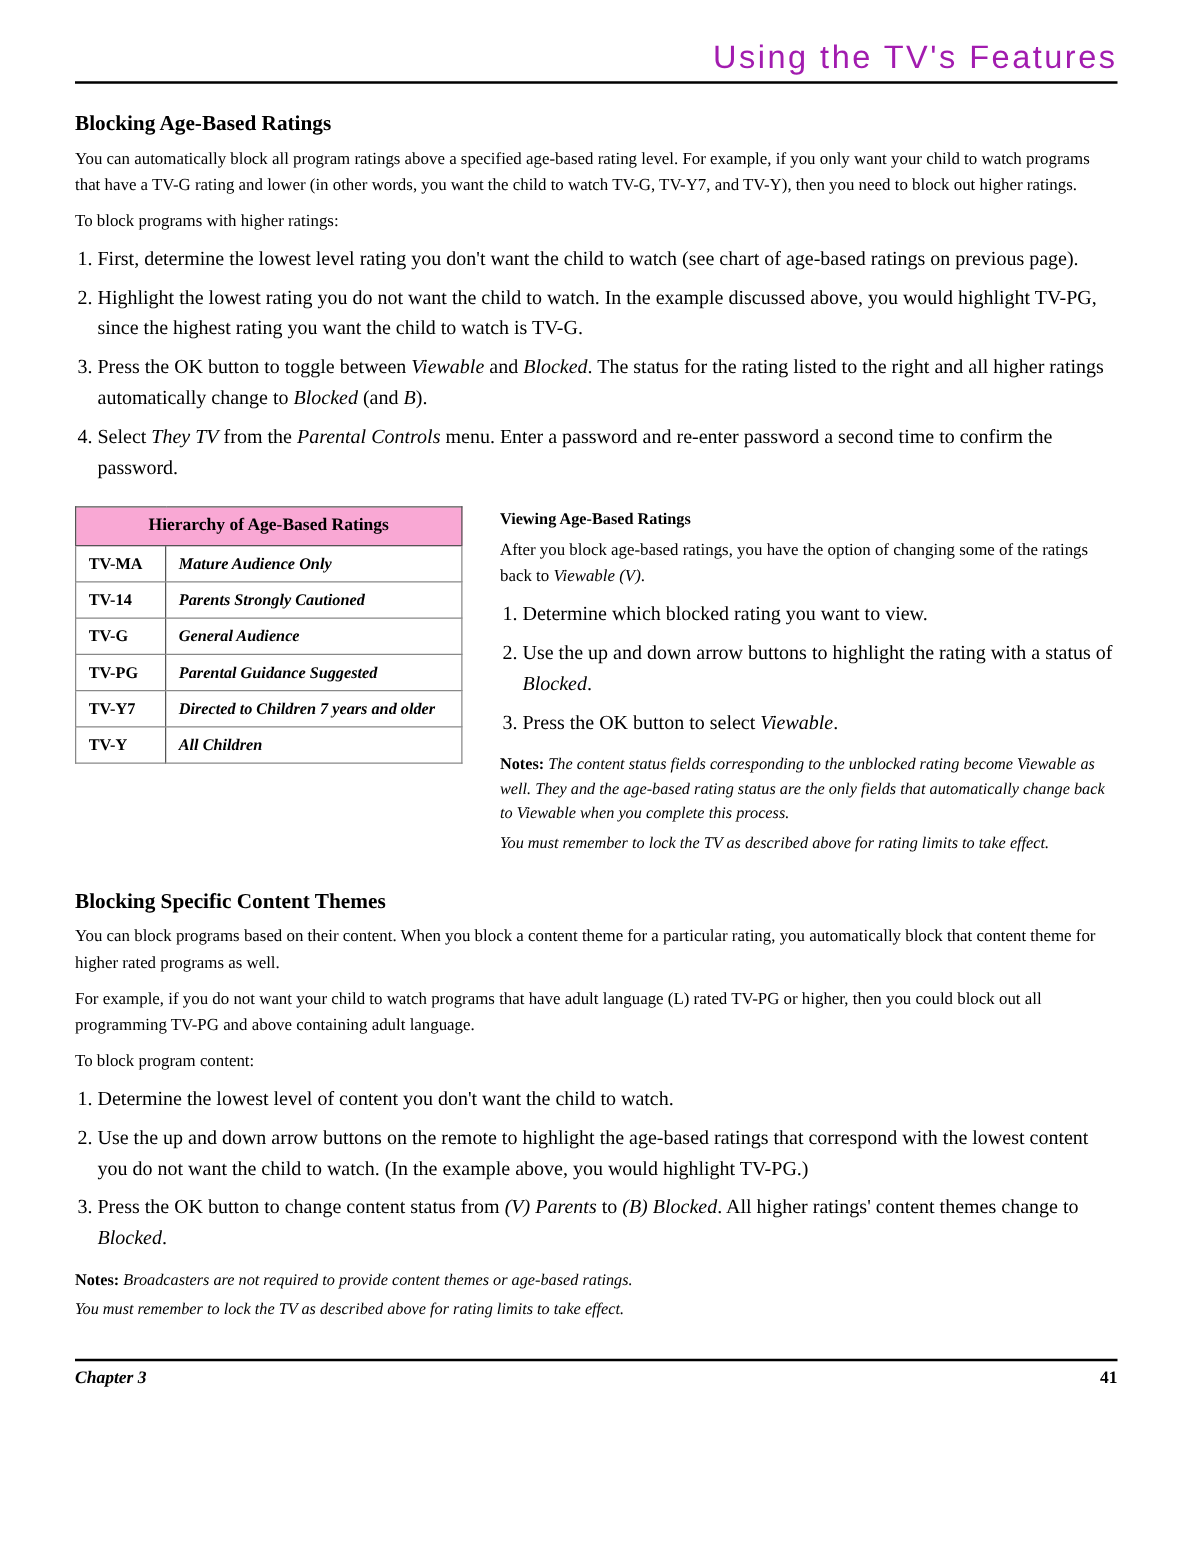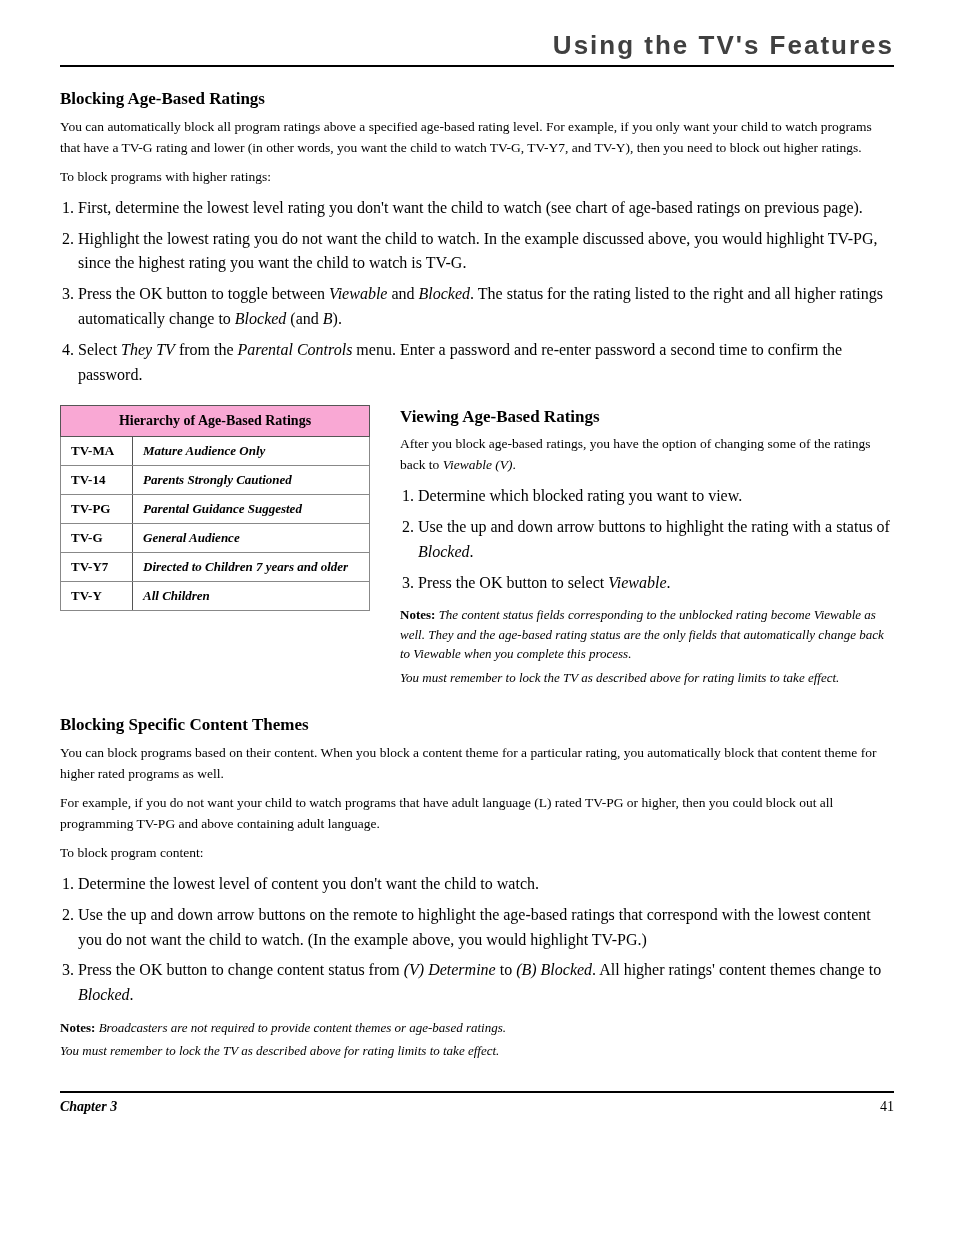--- a/index.html
+++ b/index.html
@@ -20,23 +20,23 @@
     }
     .page-header {
       border-bottom: 2px solid #000;
       margin-bottom: 22px;
       padding-bottom: 4px;
       text-align: right;
     }
     .page-title {
       font-family: 'Arial Black', Arial, sans-serif;
       font-size: 26px;
-      font-weight: 700;
+      font-weight: 400;
       letter-spacing: 2px;
-      color: #404040;
+      color: #a21caf;
     }
     h2 {
       font-size: 17px;
       font-weight: bold;
       margin-bottom: 8px;
     }
     p {
       font-size: 13.5px;
       line-height: 1.55;
       margin-bottom: 8px;
@@ -90,21 +90,21 @@
       border-right: 1.5px solid #555;
     }
     .ratings-table td:last-child {
       font-style: italic;
       font-weight: bold;
     }
     .ratings-table tr:first-child td {
       border-top: none;
     }
     .section-title {
-      font-size: 17px;
+      font-size: 13px;
       font-weight: bold;
       margin-bottom: 7px;
       margin-top: 2px;
     }
     .notes-block {
       margin-top: 10px;
       margin-bottom: 6px;
     }
     .notes-block p {
       font-style: italic;
@@ -125,21 +125,21 @@
       align-items: center;
     }
     .footer-chapter {
       font-style: italic;
       font-weight: bold;
       font-size: 14px;
       text-align: right;
     }
     .footer-page {
       font-size: 14px;
-      font-weight: normal;
+      font-weight: bold;
     }
     .blocking-section {
       margin-top: 4px;
     }
   </style>
 </head>
 <body>
 
 <div class="page">
 
@@ -176,26 +176,26 @@
         <tbody>
           <tr>
             <td>TV-MA</td>
             <td>Mature Audience Only</td>
           </tr>
           <tr>
             <td>TV-14</td>
             <td>Parents Strongly Cautioned</td>
           </tr>
           <tr>
+            <td>TV-G</td>
+            <td>General Audience</td>
+          </tr>
+          <tr>
             <td>TV-PG</td>
             <td>Parental Guidance Suggested</td>
-          </tr>
-          <tr>
-            <td>TV-G</td>
-            <td>General Audience</td>
           </tr>
           <tr>
             <td>TV-Y7</td>
             <td>Directed to Children 7 years and older</td>
           </tr>
           <tr>
             <td>TV-Y</td>
             <td>All Children</td>
           </tr>
         </tbody>
@@ -217,21 +217,21 @@
   </div>
 
   <div class="blocking-section">
     <h2>Blocking Specific Content Themes</h2>
     <p>You can block programs based on their content. When you block a content theme for a particular rating, you automatically block that content theme for higher rated programs as well.</p>
     <p>For example, if you do not want your child to watch programs that have adult language (L) rated TV-PG or higher, then you could block out all programming TV-PG and above containing adult language.</p>
     <p>To block program content:</p>
     <ol>
       <li>Determine the lowest level of content you don't want the child to watch.</li>
       <li>Use the up and down arrow buttons on the remote to highlight the age-based ratings that correspond with the lowest content you do not want the child to watch. (In the example above, you would highlight TV-PG.)</li>
-      <li>Press the OK button to change content status from <em>(V) Determine</em> to <em>(B) Blocked</em>. All higher ratings' content themes change to <em>Blocked</em>.</li>
+      <li>Press the OK button to change content status from <em>(V) Parents</em> to <em>(B) Blocked</em>. All higher ratings' content themes change to <em>Blocked</em>.</li>
     </ol>
     <div class="notes-block">
       <p><span class="notes-label">Notes:</span> <em>Broadcasters are not required to provide content themes or age-based ratings.</em></p>
       <p><em>You must remember to lock the TV as described above for rating limits to take effect.</em></p>
     </div>
   </div>
 
   <div class="page-footer">
     <span class="footer-chapter">Chapter 3</span>
     <span class="footer-page">41</span>

